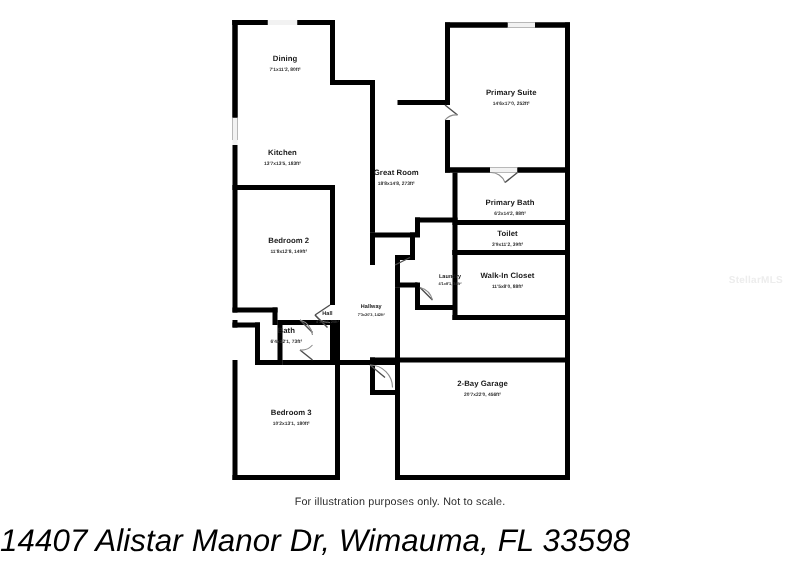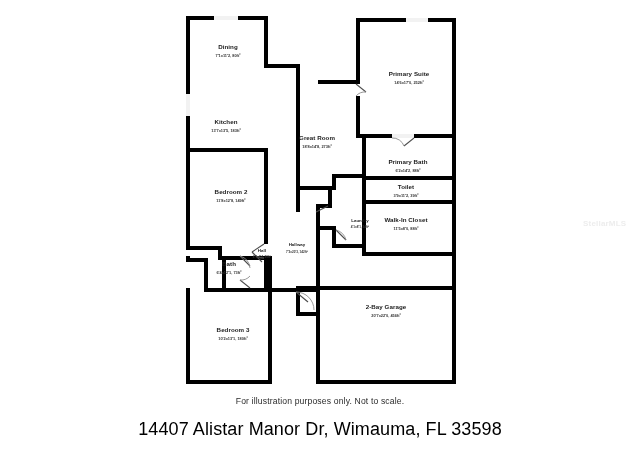--- a/index.html
+++ b/index.html
@@ -75,26 +75,27 @@
     font-family: "Liberation Sans", sans-serif;
     font-size: 8.6px;
     color: #2b2b2b;
     letter-spacing: 0.15px;
   }
   .address {
     position: absolute;
     left: 0;
     top: 419px;
     width: 640px;
-    text-align: center;
-    font-family: "Liberation Sans", sans-serif;
-    font-size: 18px;
+    text-align: left;
+    font-family: "Liberation Sans", sans-serif;
+    font-size: 25px;
     color: #000000;
     letter-spacing: 0.1px;
     white-space: nowrap;
+    font-style: italic;
   }
   .watermark {
     position: absolute;
     left: 583px;
     top: 219px;
     font-family: "Liberation Sans", sans-serif;
     font-size: 8px;
     font-weight: bold;
     color: #ededed;
     letter-spacing: 0.2px;

